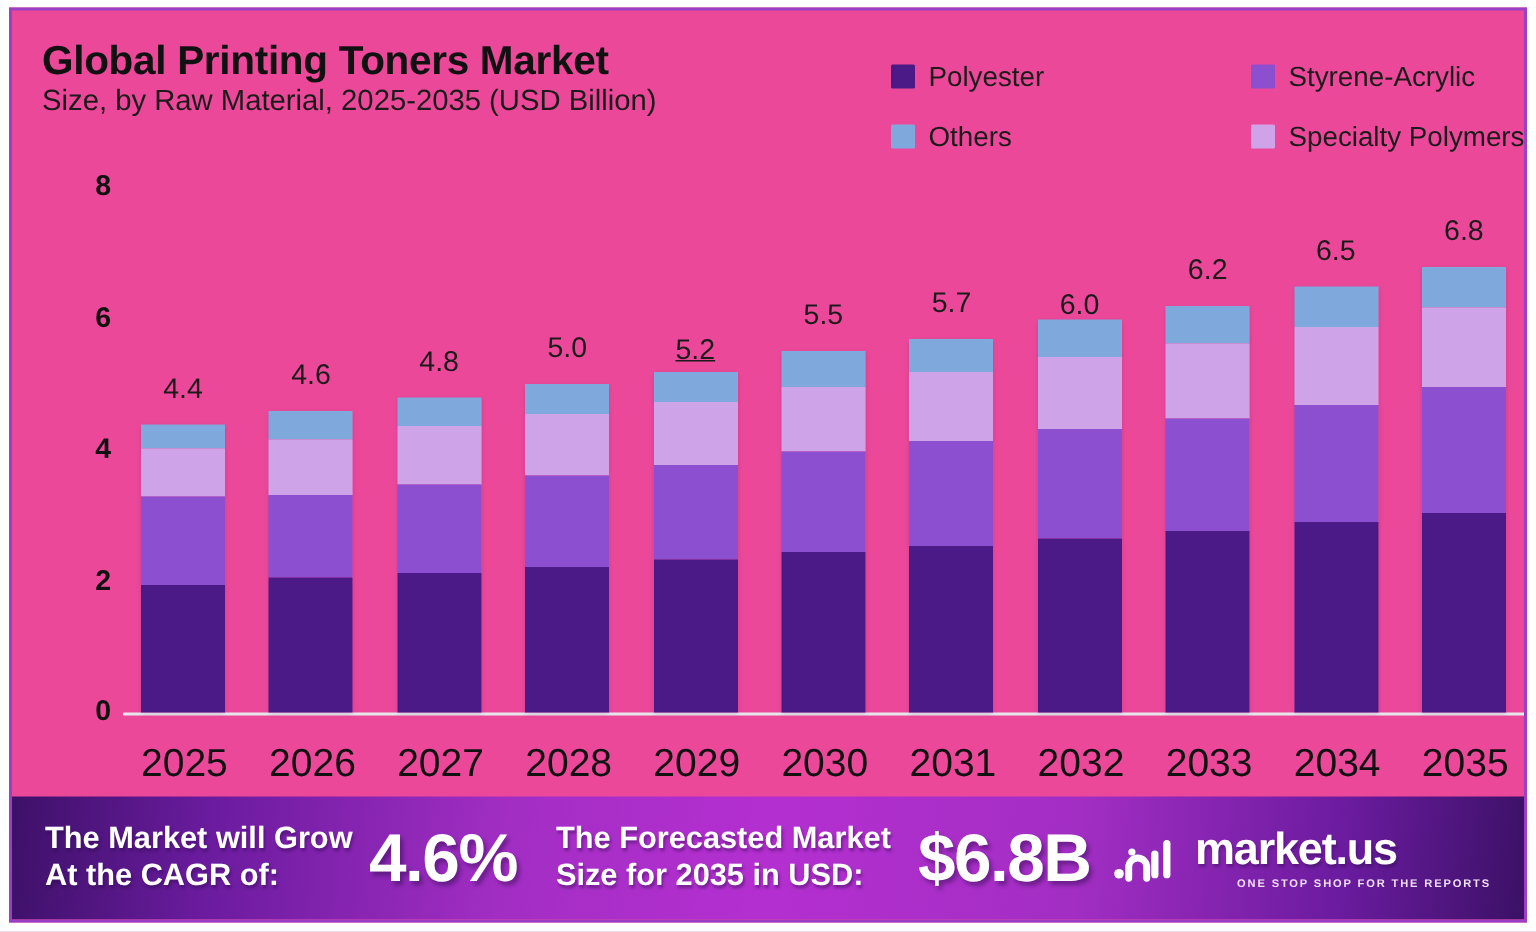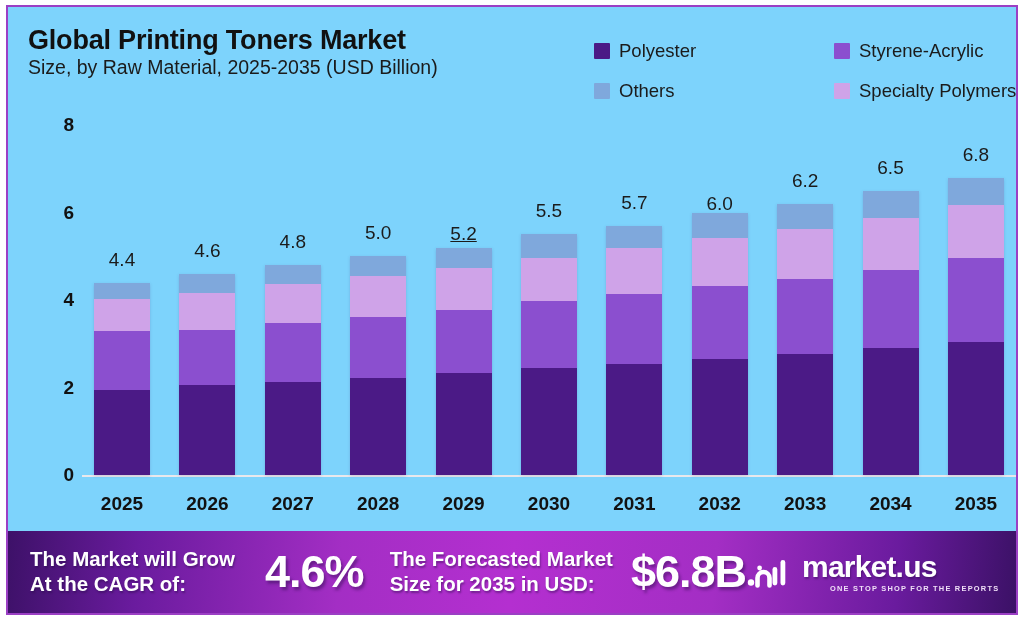--- a/index.html
+++ b/index.html
@@ -18,21 +18,21 @@
     background: #ffffff;
     padding: 5px 6px 6px 6px;
     overflow: hidden;
   }
   .frame {
     position: relative;
     width: 100%;
     height: 100%;
     box-sizing: border-box;
     border: 2px solid #9B3FC4;
-    background: #7dd3fc;
+    background: #ec4899;
     overflow: hidden;
     display: flex;
     flex-direction: column;
   }
 
   
   .header {
     position: relative;
     height: 110px;
     flex: 0 0 auto;
@@ -149,22 +149,22 @@
     width: 100%;
   }
   .x-labels {
     position: absolute;
     display: flex;
     justify-content: space-between;
   }
   .x-label {
     width: 56px;
     text-align: center;
-    font-size: 19px;
-    font-weight: bold;
+    font-size: 26px;
+    font-weight: normal;
     color: #111111;
   }
 
   
   .banner {
     flex: 0 0 auto;
     height: 82px;
     background: linear-gradient(95deg,
         #3d1168 0%,
         #6a1b9e 13%,
@@ -189,21 +189,21 @@
   .banner-label .l2 { display: block; }
   .banner-value {
     font-size: 45px;
     font-weight: bold;
     letter-spacing: -1px;
     text-shadow: 2px 3px 3px rgba(40, 10, 70, 0.45);
     white-space: nowrap;
   }
   .bseg { display: flex; align-items: center; }
   .bseg-cagr { margin-left: 6px; }
-  .bseg-val1 { margin-left: 30px; }
+  .bseg-val1 { margin-left: 11px; }
   .bseg-fc { margin-left: 26px; }
   .bseg-val2 { margin-left: 18px; }
   .logo-block {
     margin-left: auto;
     margin-right: 6px;
     display: flex;
     align-items: center;
   }
   .logo-mark {
     width: 46px;

